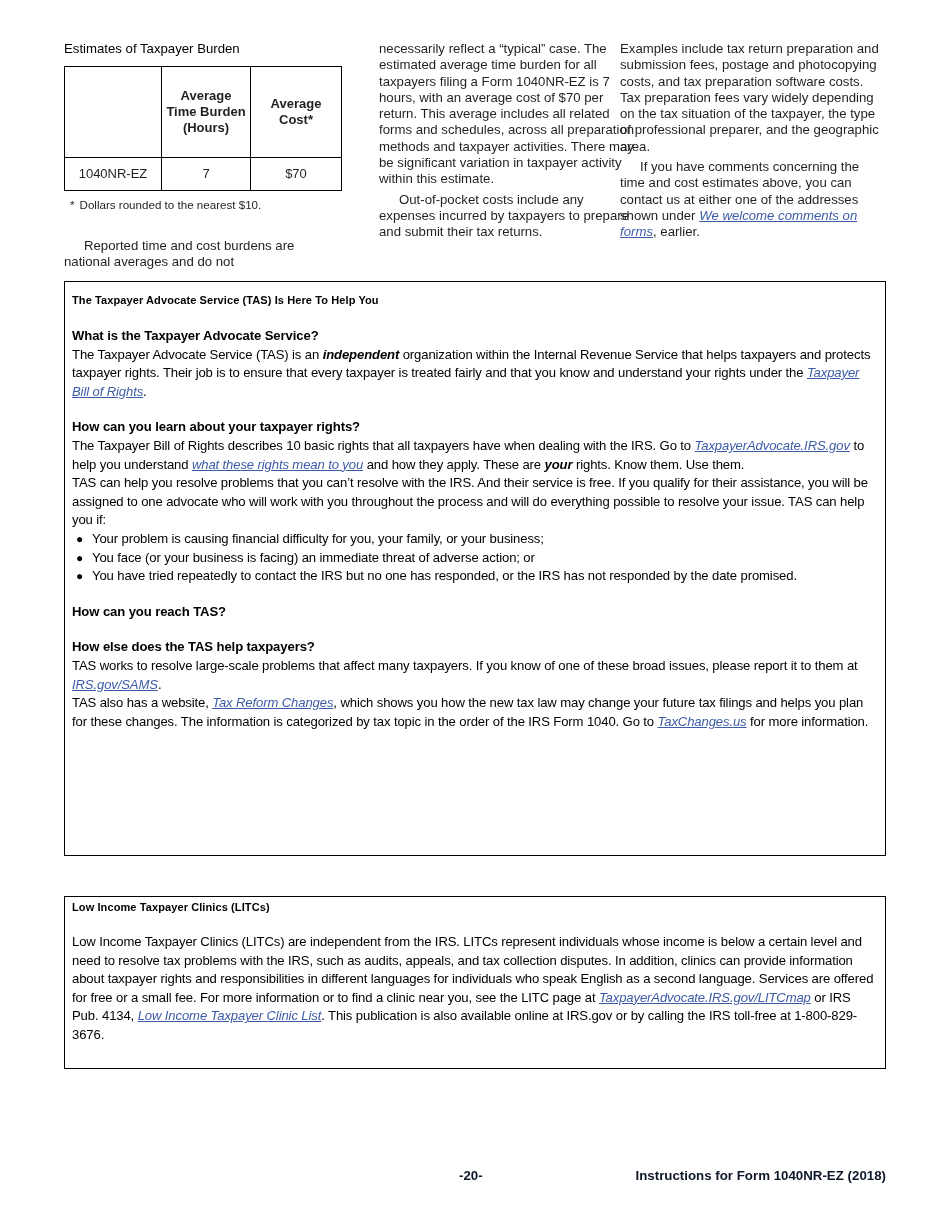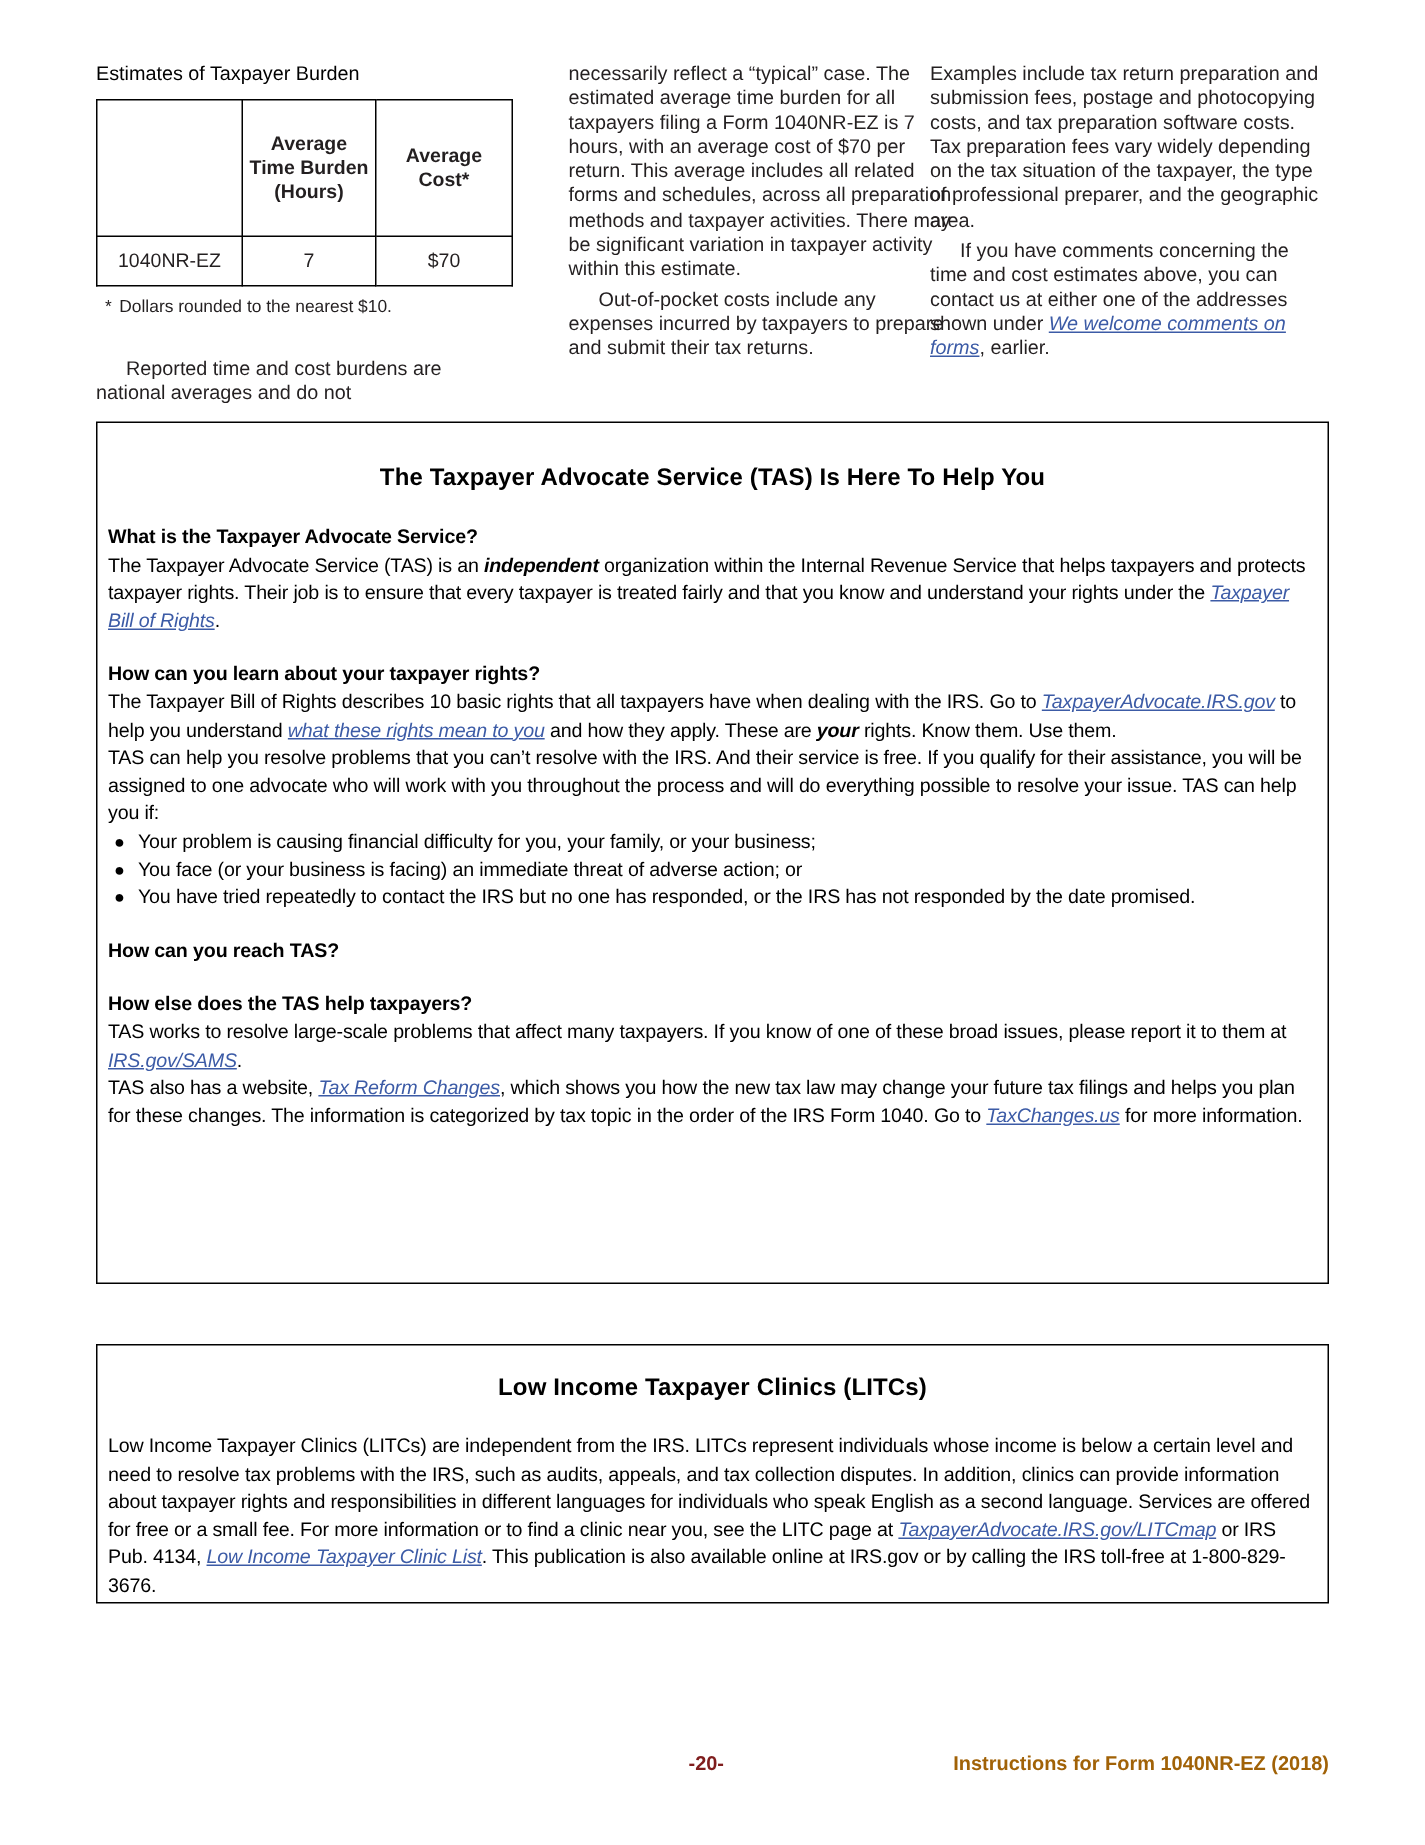--- a/index.html
+++ b/index.html
@@ -114,25 +114,24 @@
   }
   #litc-box {
     left: 64px;
     top: 896px;
     width: 822px;
     height: 173px;
     padding: 2px 7px 8px 7px;
   }
 
   .box-title {
-    text-align: center;
-    font-weight: bold;
-    font-size: 16px;
+    font-weight: bold;
+    font-size: 11px;
     font-stretch: semi-condensed;
-    margin: 18px 0 0 0;
+    margin: 2px 0 0 0;
     letter-spacing: 0.1px;
   }
 
   .boxbody {
     font-size: 13.1px;
     line-height: 18.6px;
     letter-spacing: -0.12px;
     color: #000;
   }
   .boxbody p { margin: 0; }
@@ -182,29 +181,29 @@
     top: 1168px;
     width: 822px;
     height: 20px;
   }
   .footer .page-num {
     position: absolute;
     left: 395px;
     top: 0;
     font-size: 13.3px;
     font-weight: bold;
-    color: #7f1d1d;
+    color: #0f172a;
   }
   .footer .form-label {
     position: absolute;
     right: 0px;
     top: 0;
     font-size: 13.3px;
     font-weight: bold;
-    color: #a16207;
+    color: #0f172a;
     white-space: nowrap;
   }
 </style>
 </head>
 <body>
 
 <div class="page">
 
   <div class="top-cols">
 

